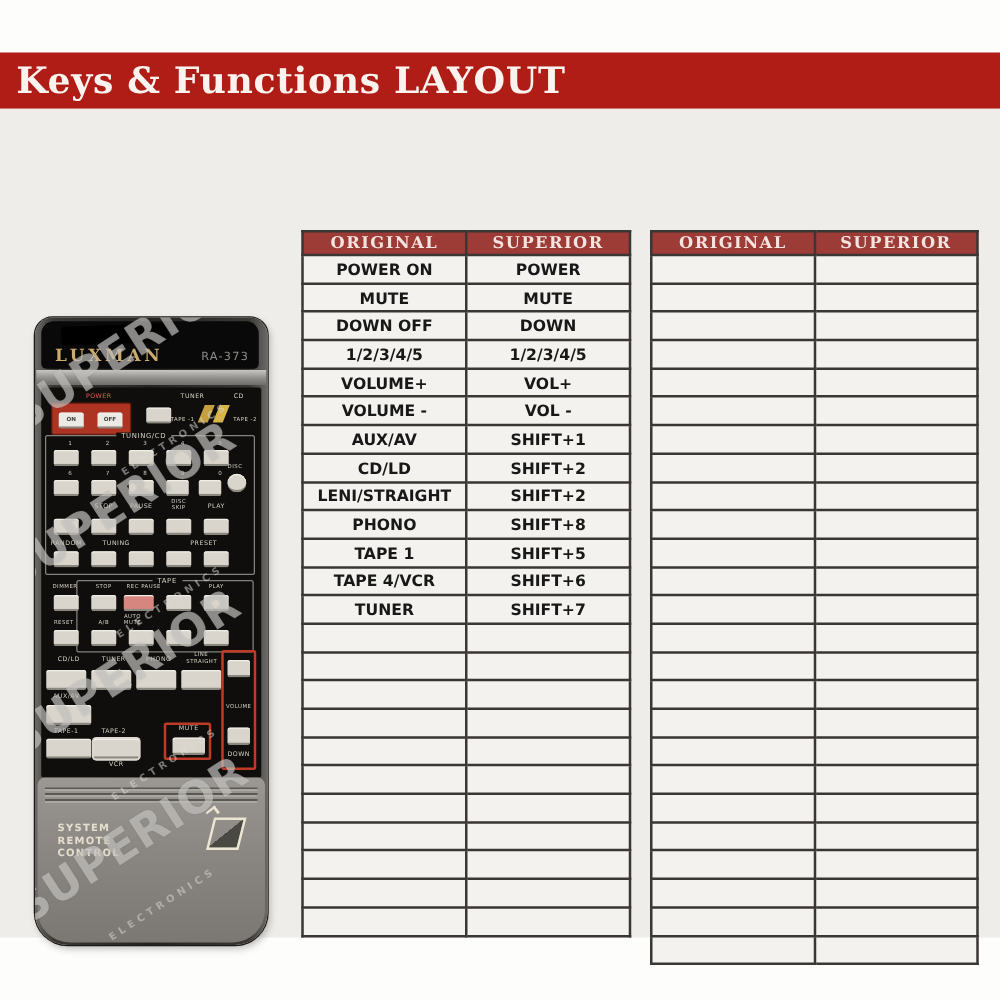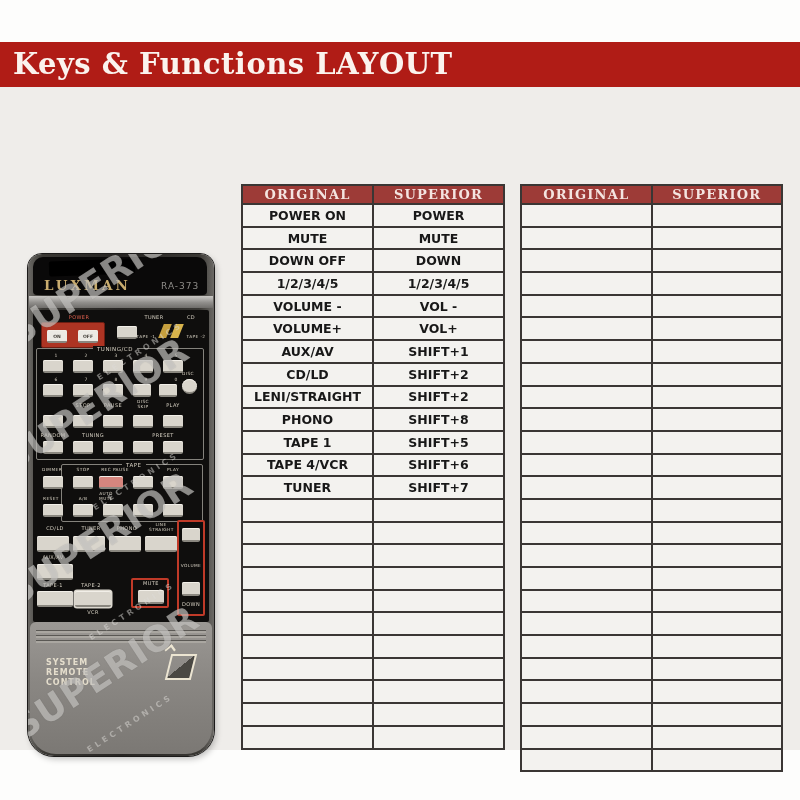--- a/index.html
+++ b/index.html
@@ -274,28 +274,28 @@
           </tr>
           <tr>
             <td>DOWN OFF</td>
             <td>DOWN</td>
           </tr>
           <tr>
             <td>1/2/3/4/5</td>
             <td>1/2/3/4/5</td>
           </tr>
           <tr>
+            <td>VOLUME+</td>
+            <td>VOL+</td>
+          </tr>
+          <tr>
             <td>VOLUME -</td>
             <td>VOL -</td>
           </tr>
           <tr>
-            <td>VOLUME+</td>
-            <td>VOL+</td>
-          </tr>
-          <tr>
             <td>AUX/AV</td>
             <td>SHIFT+1</td>
           </tr>
           <tr>
             <td>CD/LD</td>
             <td>SHIFT+2</td>
           </tr>
           <tr>
             <td>LENI/STRAIGHT</td>
             <td>SHIFT+2</td>

